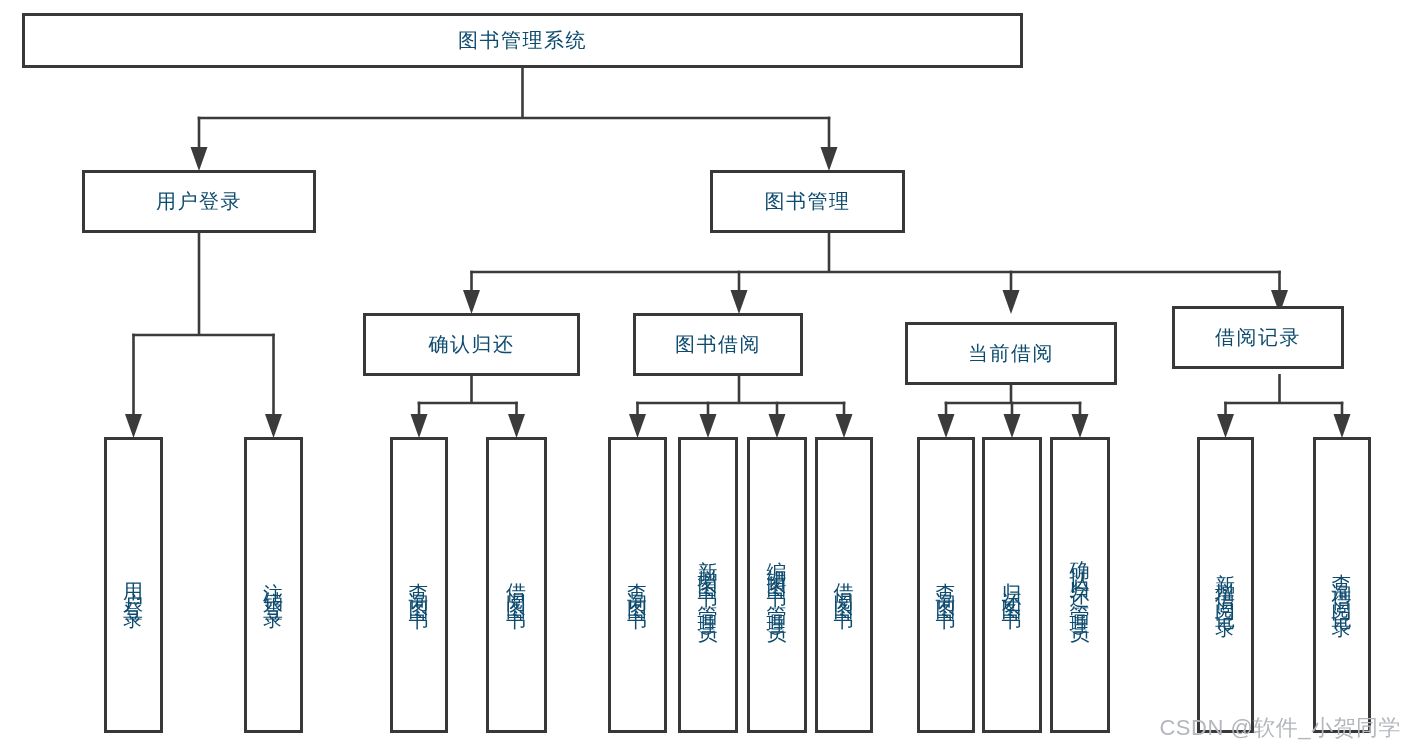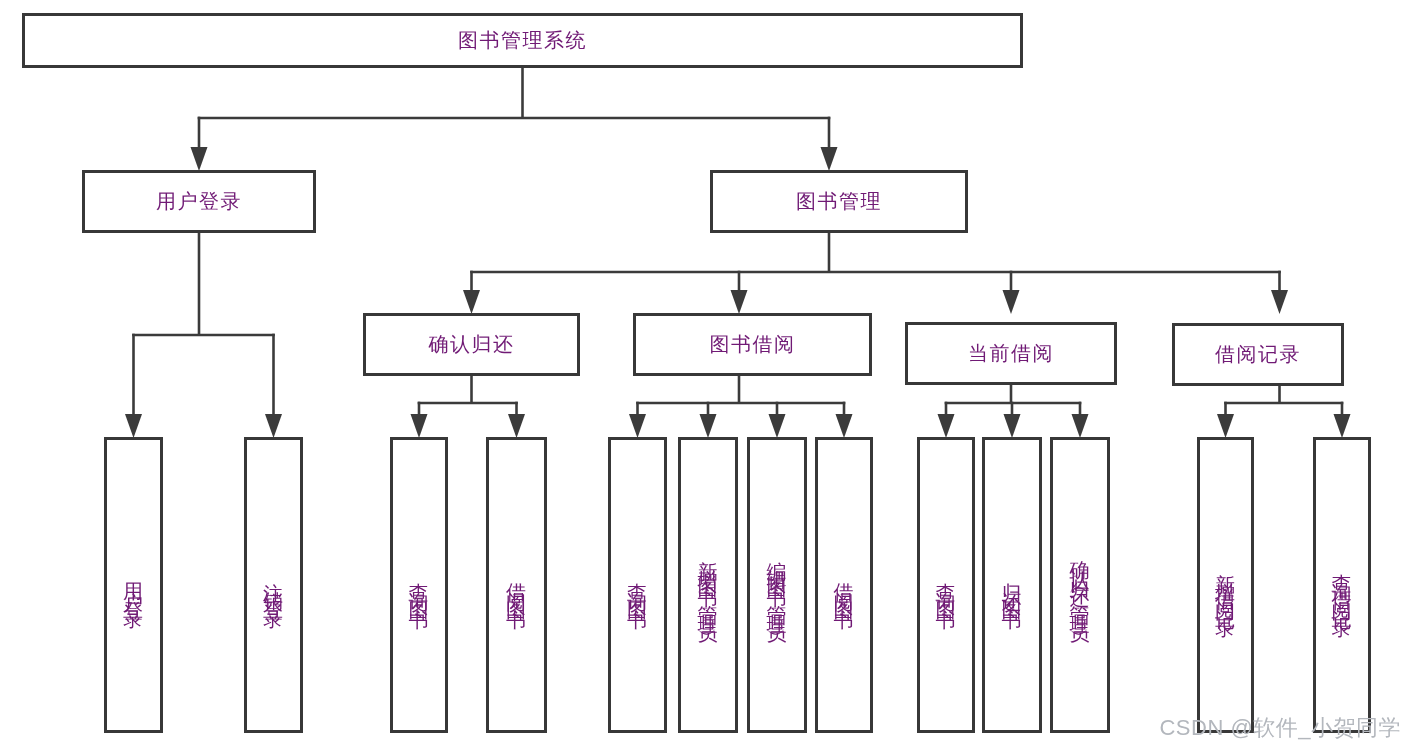--- a/index.html
+++ b/index.html
@@ -9,21 +9,21 @@
     background:#ffffff;
     font-family:"Liberation Sans","DejaVu Sans",sans-serif;
     overflow:hidden;
   }
   #connectors{position:absolute;left:0;top:0;width:1405px;height:747px;z-index:1;}
   .node{
     position:absolute;
     box-sizing:border-box;
     background:#ffffff;
     border:3px solid #383838;
-    color:#701a75;
+    color:#0c4a6e;
     display:flex;
     align-items:center;
     justify-content:center;
     z-index:2;
   }
   .node.h span{
     font-size:20px;
     letter-spacing:1.5px;
     white-space:nowrap;
   }
@@ -104,34 +104,34 @@
       <polygon points="1333.5,414 1350.5,414 1342,438" fill="#3b3b3b"></polygon>
     </svg>
 
   <div class="node h" id="root" style="left:22px;top:13px;width:1001px;height:55px">
     <span>图书管理系统</span>
   </div>
 
   <div class="node h" id="login" style="left:82px;top:170px;width:234px;height:63px">
     <span>用户登录</span>
   </div>
-  <div class="node h" id="mgmt" style="left:710px;top:170px;width:258px;height:63px">
+  <div class="node h" id="mgmt" style="left:710px;top:170px;width:195px;height:63px">
     <span>图书管理</span>
   </div>
 
   <div class="node h" id="recommend" style="left:363px;top:313px;width:217px;height:63px">
     <span>确认归还</span>
   </div>
-  <div class="node h" id="borrow" style="left:633px;top:313px;width:239px;height:63px">
+  <div class="node h" id="borrow" style="left:633px;top:313px;width:170px;height:63px">
     <span>图书借阅</span>
   </div>
   <div class="node h" id="current" style="left:905px;top:322px;width:212px;height:63px">
     <span>当前借阅</span>
   </div>
-  <div class="node h" id="records" style="left:1172px;top:323px;width:172px;height:63px">
+  <div class="node h" id="records" style="left:1172px;top:306px;width:172px;height:63px">
     <span>借阅记录</span>
   </div>
 
   <div class="node v" id="user_login" style="left:104px;top:437px;width:59px;height:296px">
     <span>用户登录</span>
   </div>
   <div class="node v" id="logout" style="left:244px;top:437px;width:59px;height:296px">
     <span>注销登录</span>
   </div>
   <div class="node v" id="rec_query" style="left:390px;top:437px;width:58px;height:296px">

